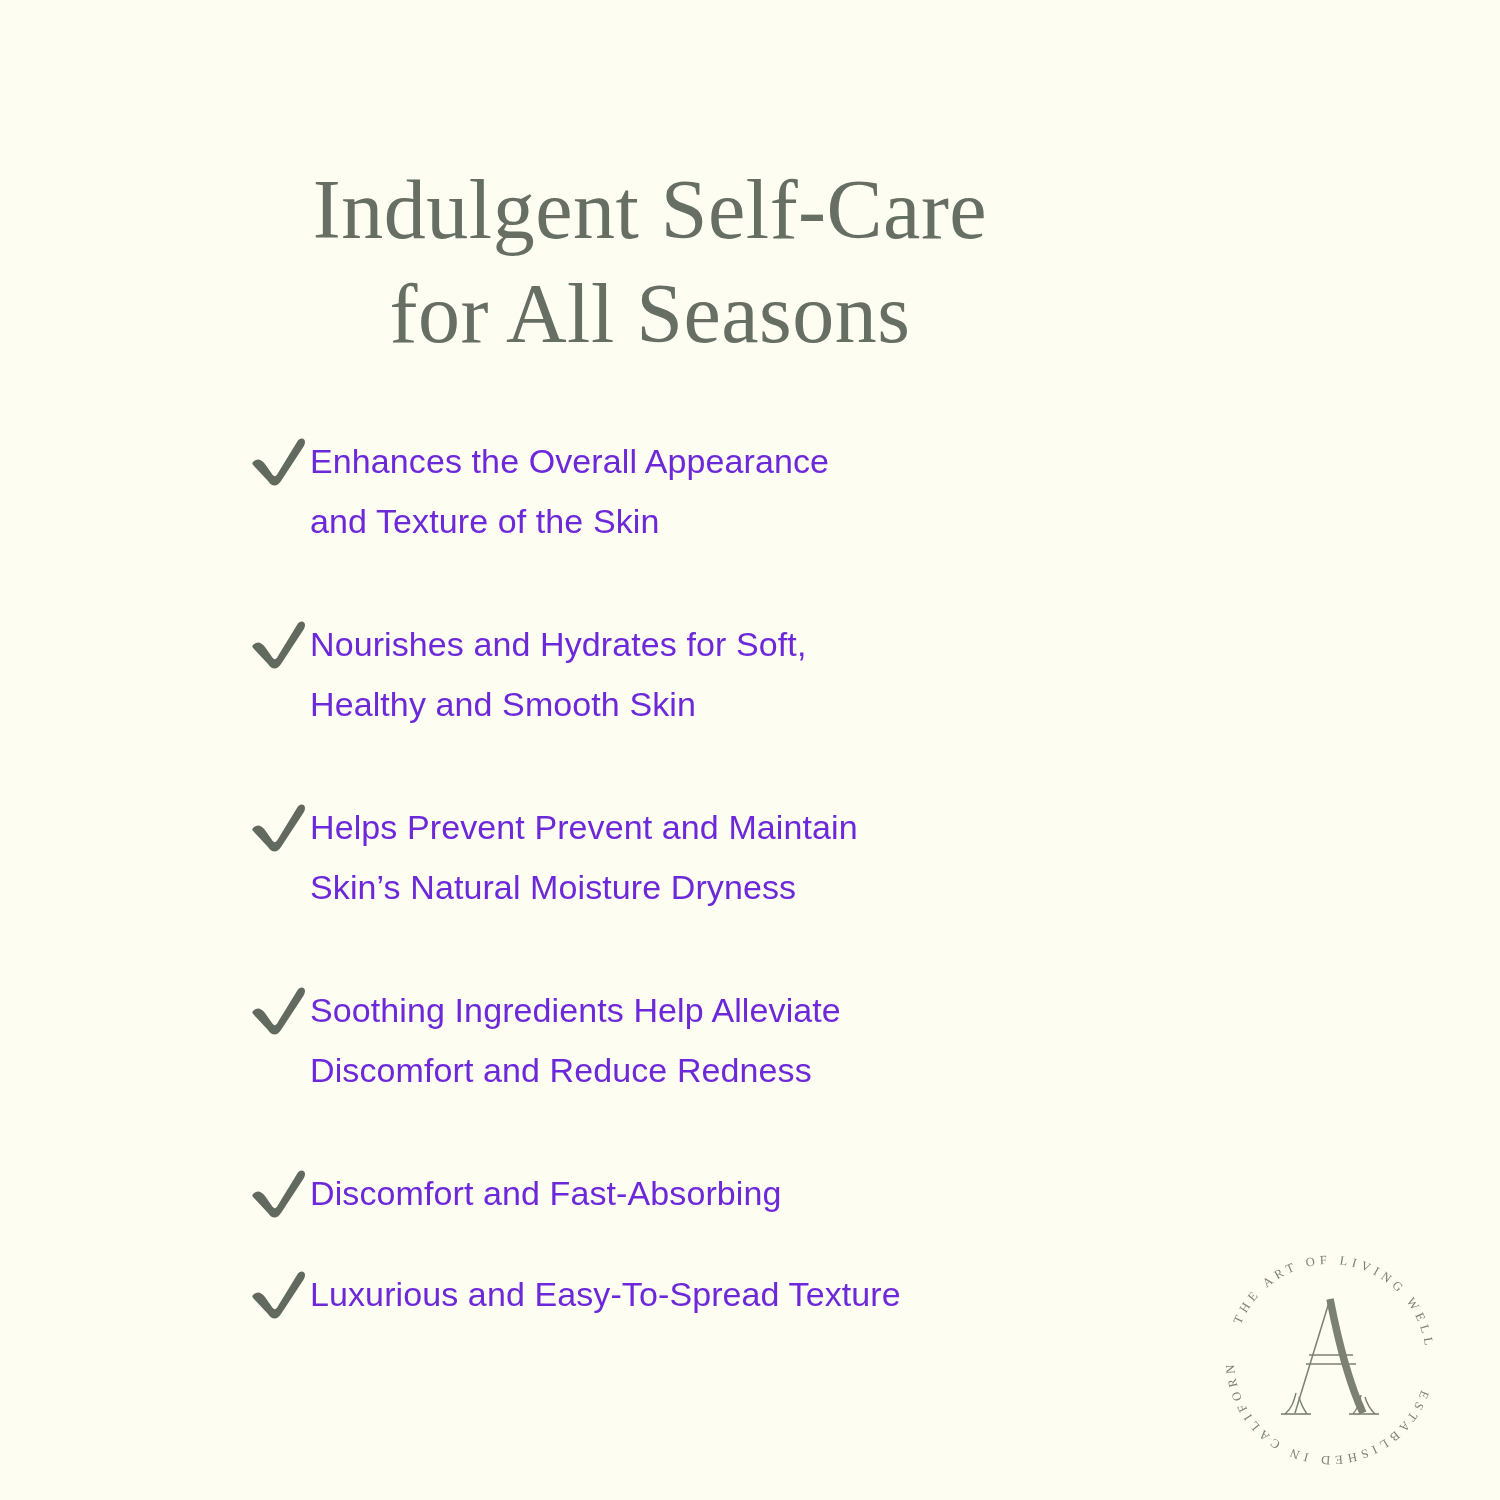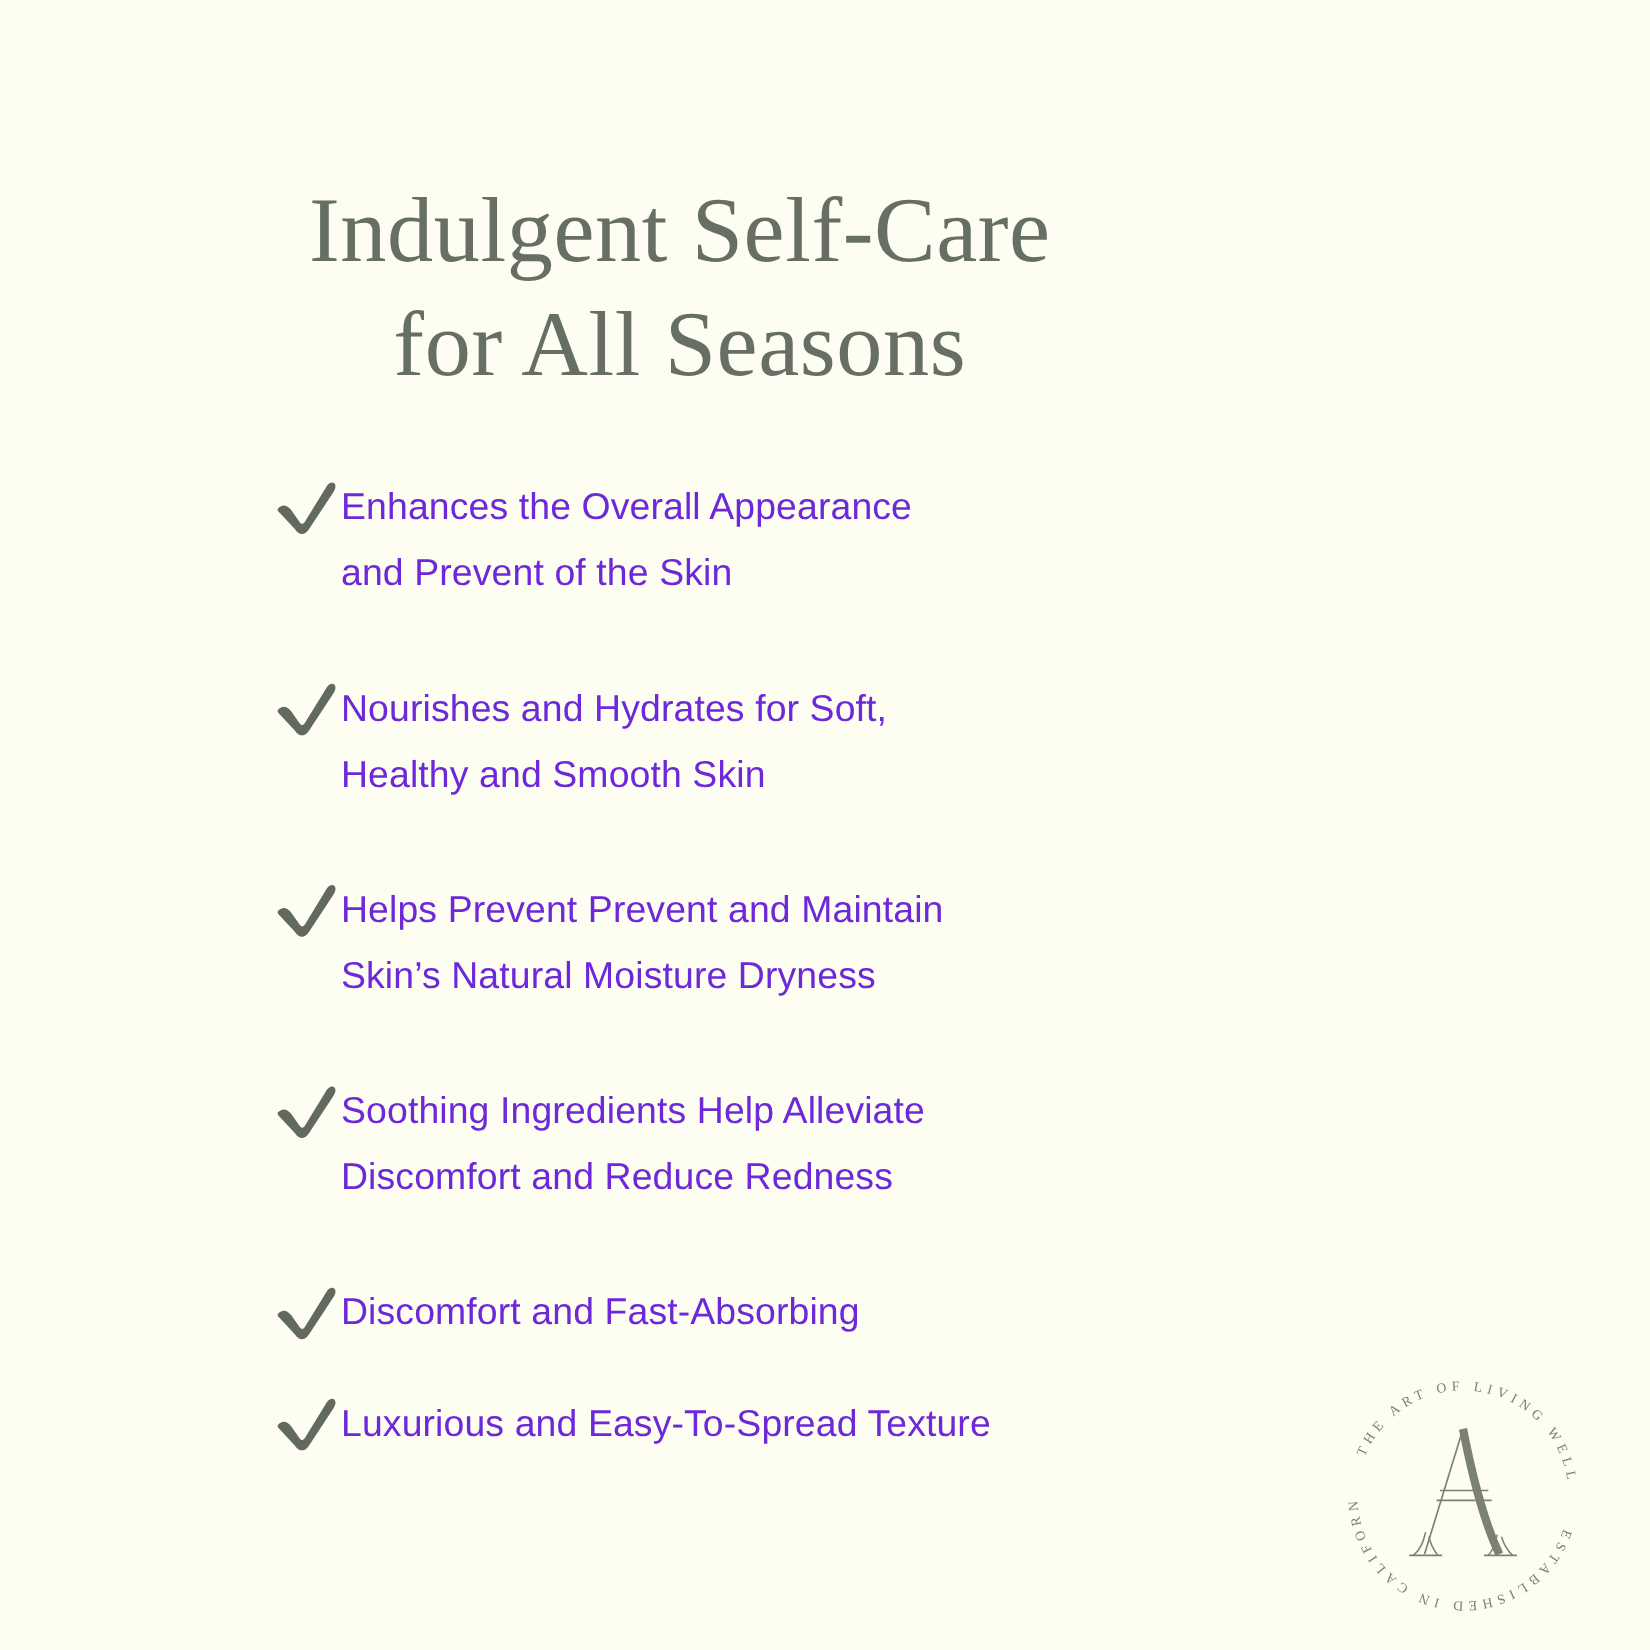--- a/index.html
+++ b/index.html
@@ -21,20 +21,21 @@
     box-sizing: border-box;
   }
 
   
   .title-block {
     position: absolute;
     left: 0;
     top: 158px;
     width: 1236px;
     text-align: center;
+    padding-left: 32px;
   }
   .title-line {
     font-family: "Liberation Serif", "DejaVu Serif", serif;
     font-weight: 400;
     font-size: 84px;
     line-height: 104px;
     letter-spacing: 0.5px;
     color: #676f65;
     white-space: nowrap;
   }
@@ -113,21 +114,21 @@
   <div class="benefits">
 
     <div class="benefit-row">
       <span class="check-icon">
         <svg viewBox="0 0 62 56" xmlns="http://www.w3.org/2000/svg">
           <path d="M5 29 C9 25 13 26 17 31 L24 41 C26 44 28 44 30 40 L49 9 C52 4 57 5 57 9 C57 11 56 13 54 16 L33 48 C29 54 24 54 20 48 L6 33 C4 31 4 30 5 29 Z" fill="#626a5f"></path>
         </svg>
       </span>
       <span class="benefit-text">
         <span class="ln">Enhances the Overall Appearance</span>
-        <span class="ln">and Prevent of the Skin</span>
+        <span class="ln">and Texture of the Skin</span>
       </span>
     </div>
 
     <div class="benefit-row">
       <span class="check-icon">
         <svg viewBox="0 0 62 56" xmlns="http://www.w3.org/2000/svg">
           <path d="M5 29 C9 25 13 26 17 31 L24 41 C26 44 28 44 30 40 L49 9 C52 4 57 5 57 9 C57 11 56 13 54 16 L33 48 C29 54 24 54 20 48 L6 33 C4 31 4 30 5 29 Z" fill="#626a5f"></path>
         </svg>
       </span>
       <span class="benefit-text">

